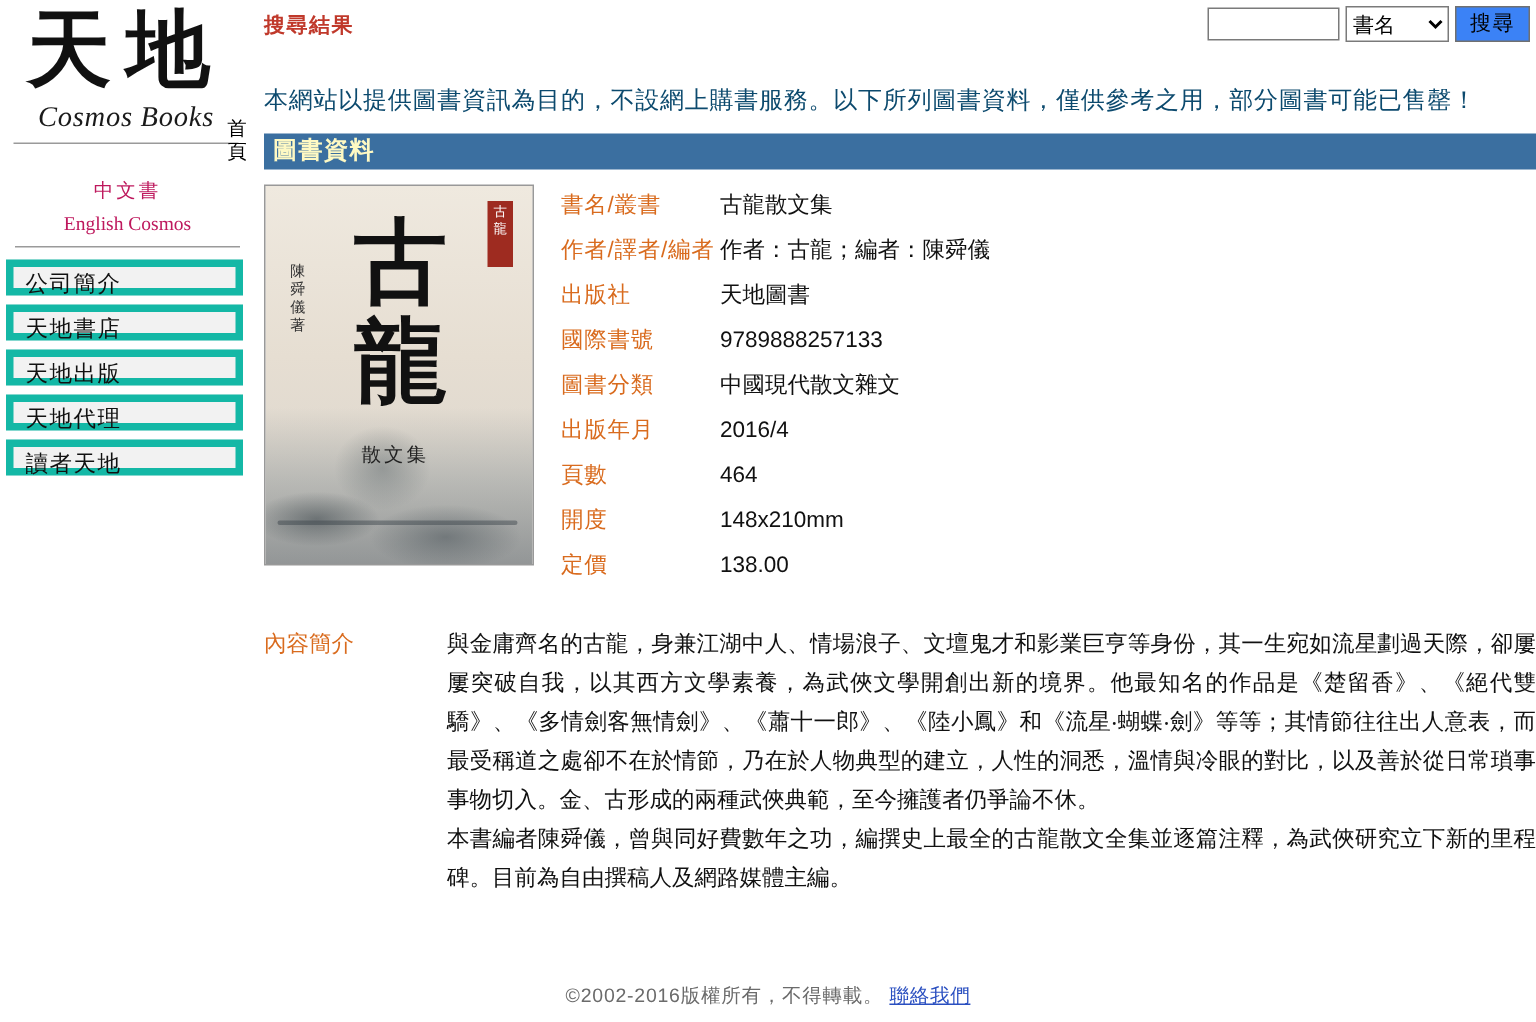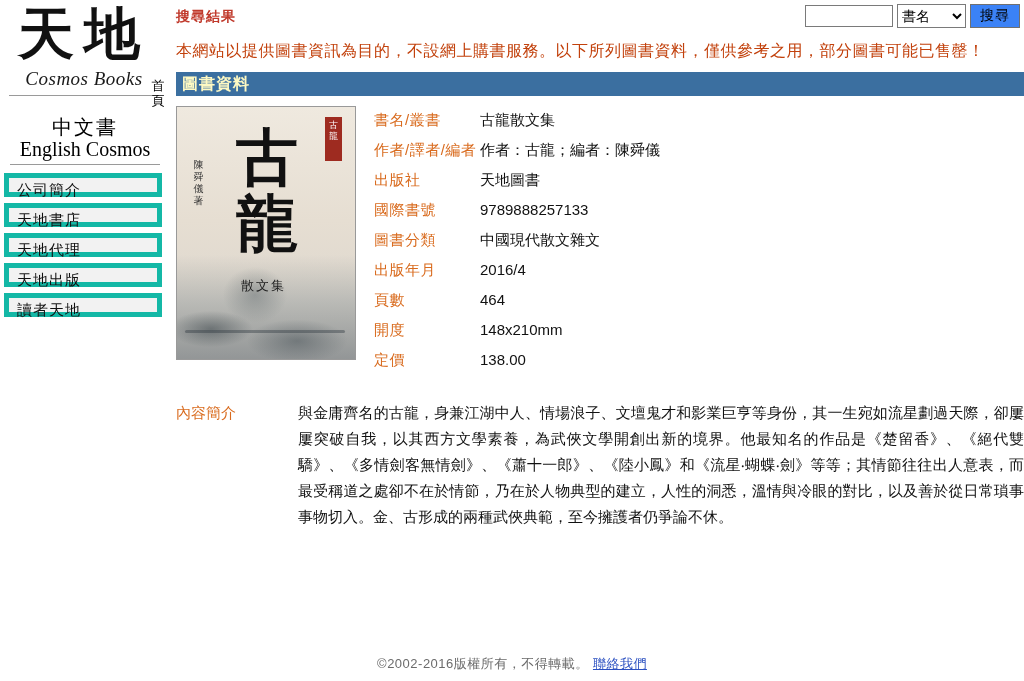--- a/index.html
+++ b/index.html
@@ -64,22 +64,22 @@
     line-height: 15px;
     width: 16px;
     text-align: center;
     letter-spacing: 0;
   }
   .lang-links {
     text-align: center;
     margin-top: 2px;
   }
   .lang-links div {
-    font-size: 20px;
-    color: #000000;
+    font-size: 13px;
+    color: #be185d;
     line-height: 22px;
     letter-spacing: 2px;
     text-align: center;
   }
   .lang-links .en {
     font-family: "Liberation Serif", serif;
     letter-spacing: 0;
   }
   .navsep {
     width: 150px;
@@ -154,24 +154,24 @@
   }
   .page-title {
     color: #c0392b;
     font-size: 14px;
     font-weight: bold;
     letter-spacing: 1px;
     margin: 5px 0 0 0;
     line-height: 22px;
   }
   .notice {
-    color: #c2410c;
+    color: #0c4a6e;
     font-size: 16px;
     line-height: 27px;
-    margin-top: 10px;
+    margin-top: 27px;
     letter-spacing: .5px;
     white-space: nowrap;
   }
   .section-bar {
     margin-top: 8px;
     height: 24px;
     background: #3b6fa0;
     color: #fef9c3;
     font-size: 16px;
     font-weight: bold;
@@ -344,22 +344,22 @@
   <div class="lang-links">
     <div>中文書</div>
     <div class="en">English Cosmos</div>
   </div>
 
   <div class="navsep"></div>
 
   <div class="navlist">
     <div class="navitem">公司簡介</div>
     <div class="navitem">天地書店</div>
+    <div class="navitem">天地出版</div>
     <div class="navitem">天地代理</div>
-    <div class="navitem">天地出版</div>
     <div class="navitem">讀者天地</div>
   </div>
 </div>
 
 <div id="searchbar">
   <input id="search-input" type="text" placeholder="" style="">
   <select id="search-select">
     <option>書名</option>
     <option>作者</option>
     <option>出版社</option>
@@ -428,20 +428,21 @@
         </tr>
       </tbody>
         </table>
     </div>
   </div>
 
   <div id="desc">
     <div class="dlabel">內容簡介</div>
     <div class="dbody">
       <p>與金庸齊名的古龍，身兼江湖中人、情場浪子、文壇鬼才和影業巨亨等身份，其一生宛如流星劃過天際，卻屢屢突破自我，以其西方文學素養，為武俠文學開創出新的境界。他最知名的作品是《楚留香》、《絕代雙驕》、《多情劍客無情劍》、《蕭十一郎》、《陸小鳳》和《流星‧蝴蝶‧劍》等等；其情節往往出人意表，而最受稱道之處卻不在於情節，乃在於人物典型的建立，人性的洞悉，溫情與冷眼的對比，以及善於從日常瑣事事物切入。金、古形成的兩種武俠典範，至今擁護者仍爭論不休。</p>
+      <p>本書編者陳舜儀，曾與同好費數年之功，編撰史上最全的古龍散文全集並逐篇注釋，為武俠研究立下新的里程碑。目前為自由撰稿人及網路媒體主編。</p>
     </div>
   </div>
 </div>
 
 <div id="footer">
   <span>©2002-2016版權所有，不得轉載。</span>
   <a href="#">聯絡我們</a>
 </div>
 
 </body></html>

